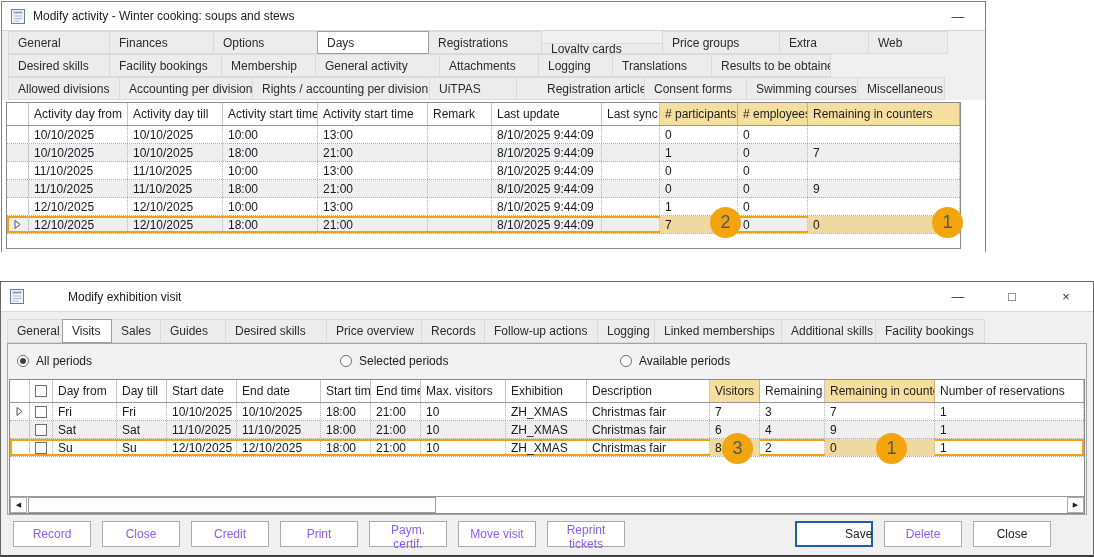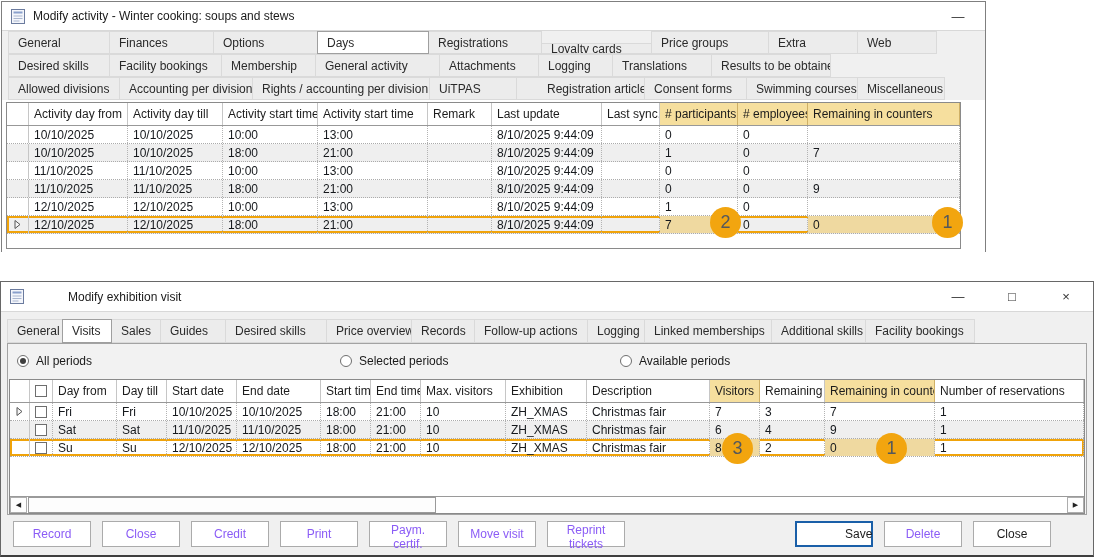--- a/index.html
+++ b/index.html
@@ -84,21 +84,21 @@
         <span class="winbtn">—</span>
       </span>
   </div>
   <div class="tabstrip" id="w1-tabs">
       <div class="tabrow">
         <div class="tab" style="width: 102px;">General</div>
         <div class="tab" style="width: 105px;">Finances</div>
         <div class="tab" style="width: 105px;">Options</div>
         <div class="tab active" style="width: 112px;">Days</div>
         <div class="tab" style="width: 114px;">Registrations</div>
-        <div class="tab" style="width: 111px; margin-top: 12px;">Loyalty cards</div>
+        <div class="tab" style="width: 122px; margin-top: 12px;">Loyalty cards</div>
         <div class="tab" style="width: 118px;">Price groups</div>
         <div class="tab" style="width: 90px;">Extra</div>
         <div class="tab" style="width: 80px;">Web</div>
       </div>
       <div class="tabrow">
         <div class="tab" style="width: 102px;">Desired skills</div>
         <div class="tab" style="width: 113px;">Facility bookings</div>
         <div class="tab" style="width: 95px;">Membership</div>
         <div class="tab" style="width: 125px;">General activity</div>
         <div class="tab" style="width: 100px;">Attachments</div>
@@ -259,21 +259,21 @@
         <span class="winbtn">×</span>
       </span>
   </div>
   <div class="tabstrip" id="w2-tabs">
       <div class="tabrow2">
         <div class="tab" style="width: 56px;">General</div>
         <div class="tab active" style="width: 50px;">Visits</div>
         <div class="tab" style="width: 50px;">Sales</div>
         <div class="tab" style="width: 66px;">Guides</div>
         <div class="tab" style="width: 102px;">Desired skills</div>
-        <div class="tab" style="width: 86px;">Price overview</div>
+        <div class="tab" style="width: 96px;">Price overview</div>
         <div class="tab" style="width: 64px;">Records</div>
         <div class="tab" style="width: 114px;">Follow-up actions</div>
         <div class="tab" style="width: 58px;">Logging</div>
         <div class="tab" style="width: 128px;">Linked memberships</div>
         <div class="tab" style="width: 95px;">Additional skills</div>
         <div class="tab" style="width: 110px;">Facility bookings</div>
       </div>
     </div>
   <div id="w2-frame">
     <div id="radio-row">

